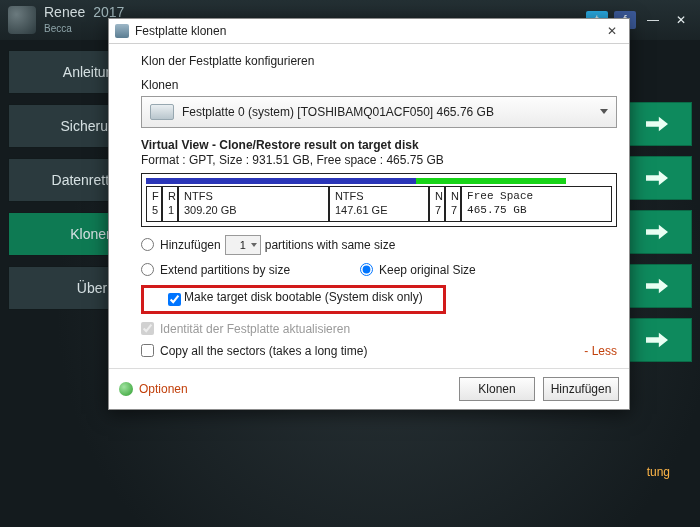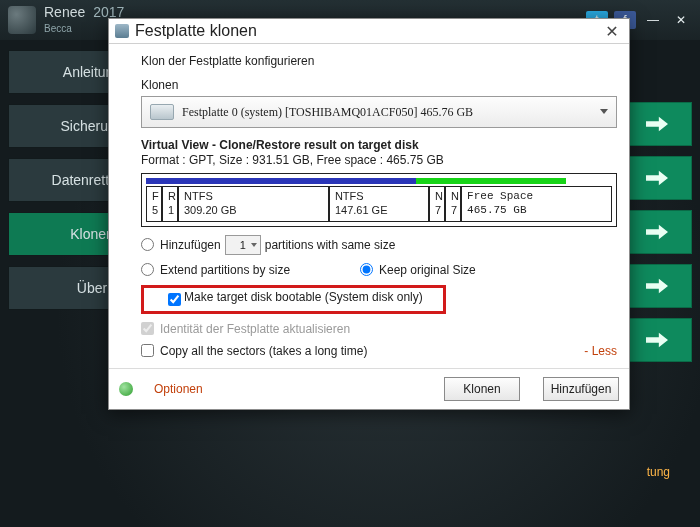--- a/index.html
+++ b/index.html
@@ -15,45 +15,45 @@
   .bg-body{position:absolute;left:0;top:40px;right:0;bottom:0;background:radial-gradient(circle at 55% 55%,#2a3438 0%,#141b1e 70%);}
   .bg-nav{position:absolute;left:8px;top:40px;width:168px;}
   .bg-nav .item{height:42px;margin-top:10px;background:#2b3a3e;color:#d6e1e3;display:flex;align-items:center;justify-content:center;font-size:14px;border:1px solid #121a1c;}
   .bg-nav .item.sel{background:#0e7a53;}
   .bg-action-col{position:absolute;right:8px;top:92px;width:70px;}
   .bg-action{height:42px;margin-top:10px;background:#0e8a5d;border:1px solid #0a6b47;display:flex;align-items:center;justify-content:center;}
   .bg-action svg{width:22px;height:16px;fill:#e9fff3;}
   .bg-link{position:absolute;right:30px;bottom:48px;color:#ffb648;font-size:12px;}
   
   .dlg{position:absolute;left:108px;top:18px;width:520px;background:#fff;border:1px solid #8c8c8c;box-shadow:0 4px 18px rgba(0,0,0,.55);}
-  .dlg-title{height:24px;display:flex;align-items:center;padding:0 6px;border-bottom:1px solid #d0d0d0;font-size:16px;}
+  .dlg-title{height:24px;display:flex;align-items:center;padding:0 6px;border-bottom:1px solid #d0d0d0;font-size:12px;}
   .dlg-title .ico{width:14px;height:14px;border-radius:2px;background:linear-gradient(#9db7c7,#5b7d92);margin-right:6px;}
   .dlg-close{margin-left:auto;width:22px;height:18px;display:flex;align-items:center;justify-content:center;color:#444;}
   .dlg-body{padding:8px 12px 10px 12px;margin-left:20px;}
   .subtitle{margin:2px 0 10px 0;}
   .label{margin:2px 0 4px 0;font-size:12px;}
-  .combo{height:30px;border:1px solid #9a9a9a;background:linear-gradient(#fdfdfd,#ececec);display:flex;align-items:center;padding:0 8px;position:relative;font-family:Liberation Serif, serif;}
+  .combo{height:30px;border:1px solid #9a9a9a;background:linear-gradient(#fdfdfd,#ececec);display:flex;align-items:center;padding:0 8px;position:relative;}
   .combo .hd{width:22px;height:14px;margin-right:8px;border-radius:2px;background:linear-gradient(#e9eef1,#b9c6cd);border:1px solid #97a7b0;}
   .combo .arrow{position:absolute;right:8px;top:12px;width:0;height:0;border-left:4px solid transparent;border-right:4px solid transparent;border-top:5px solid #555;}
   .hl{border:3px solid #d21a1a;padding:4px 4px 6px 4px;margin-top:6px;}
   .vv-head{font-weight:bold;margin-top:10px;}
   .vv-sub{margin:1px 0 6px 0;}
   .vv-box{border:1px solid #222;padding:4px;}
   .vv-bar{height:6px;display:flex;}
   .vv-bar .seg{height:100%;}
   .vv-row{display:flex;margin-top:2px;}
   .vv-cell{border:1px solid #222;padding:3px 5px;font-size:11px;line-height:1.25;}
   .radio-row,.chk-row{display:flex;align-items:center;margin-top:8px;font-size:12px;}
   .radio-row input,.chk-row input{margin:0 6px 0 0;}
   .mini-select{width:34px;height:18px;border:1px solid #9a9a9a;background:#f2f2f2;margin:0 4px;display:inline-flex;align-items:center;justify-content:center;font-size:11px;position:relative;}
   .mini-select .mar{position:absolute;right:3px;width:0;height:0;border-left:3px solid transparent;border-right:3px solid transparent;border-top:4px solid #666;}
   .hl2{border:3px solid #d21a1a;padding:2px 20px;display:inline-flex;align-items:flex-start;margin-top:8px;}
   .muted{color:#9a9a9a;}
   .link{color:#c2410c;}
-  .dlg-footer{display:flex;align-items:center;padding:8px 10px;border-top:1px solid #dcdcdc;gap:15px;}
+  .dlg-footer{display:flex;align-items:center;padding:8px 10px;border-top:1px solid #dcdcdc;}
   .dlg-footer .opt-ico{width:14px;height:14px;border-radius:50%;background:radial-gradient(circle at 35% 35%,#9fe29f,#2f9e2f);margin-right:6px;}
   .dlg-footer .sp{flex:1;}
   .btn{min-width:74px;height:22px;margin-left:8px;border:1px solid #8a8a8a;background:linear-gradient(#fdfdfd,#e7e7e7);display:flex;align-items:center;justify-content:center;}
 </style>
 </head>
 <body>
 
 <div class="bg-titlebar">
   <div class="bg-logo"></div>
   <div class="bg-title">

